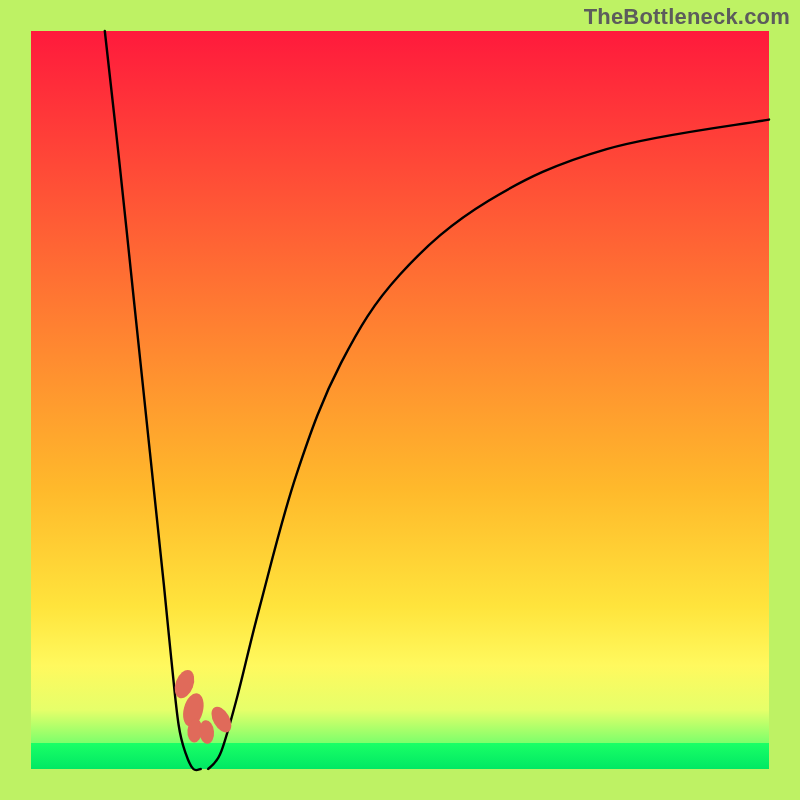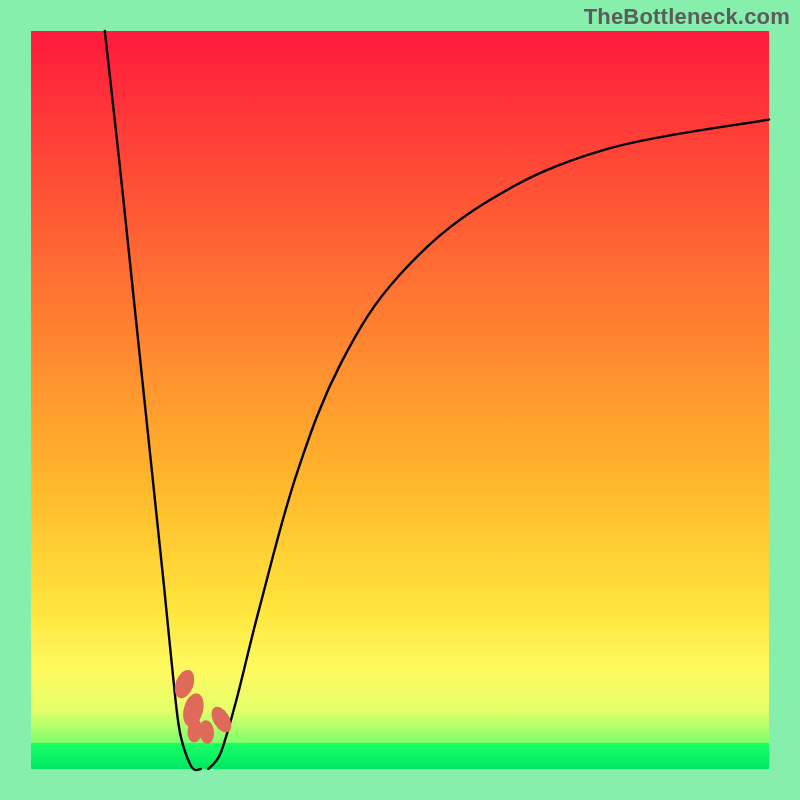--- a/index.html
+++ b/index.html
@@ -7,21 +7,21 @@
     padding: 0;
     width: 800px;
     height: 800px;
     overflow: hidden;
     background: #000;
   }
   .stage {
     position: relative;
     width: 800px;
     height: 800px;
-    background: #86efac;
+    background: #bef264;
   }
   .watermark {
     position: absolute;
     top: 4px;
     right: 10px;
     font-family: Arial, Helvetica, sans-serif;
     font-size: 22px;
     font-weight: 600;
     color: #5c5c5c;
     letter-spacing: 0.2px;

